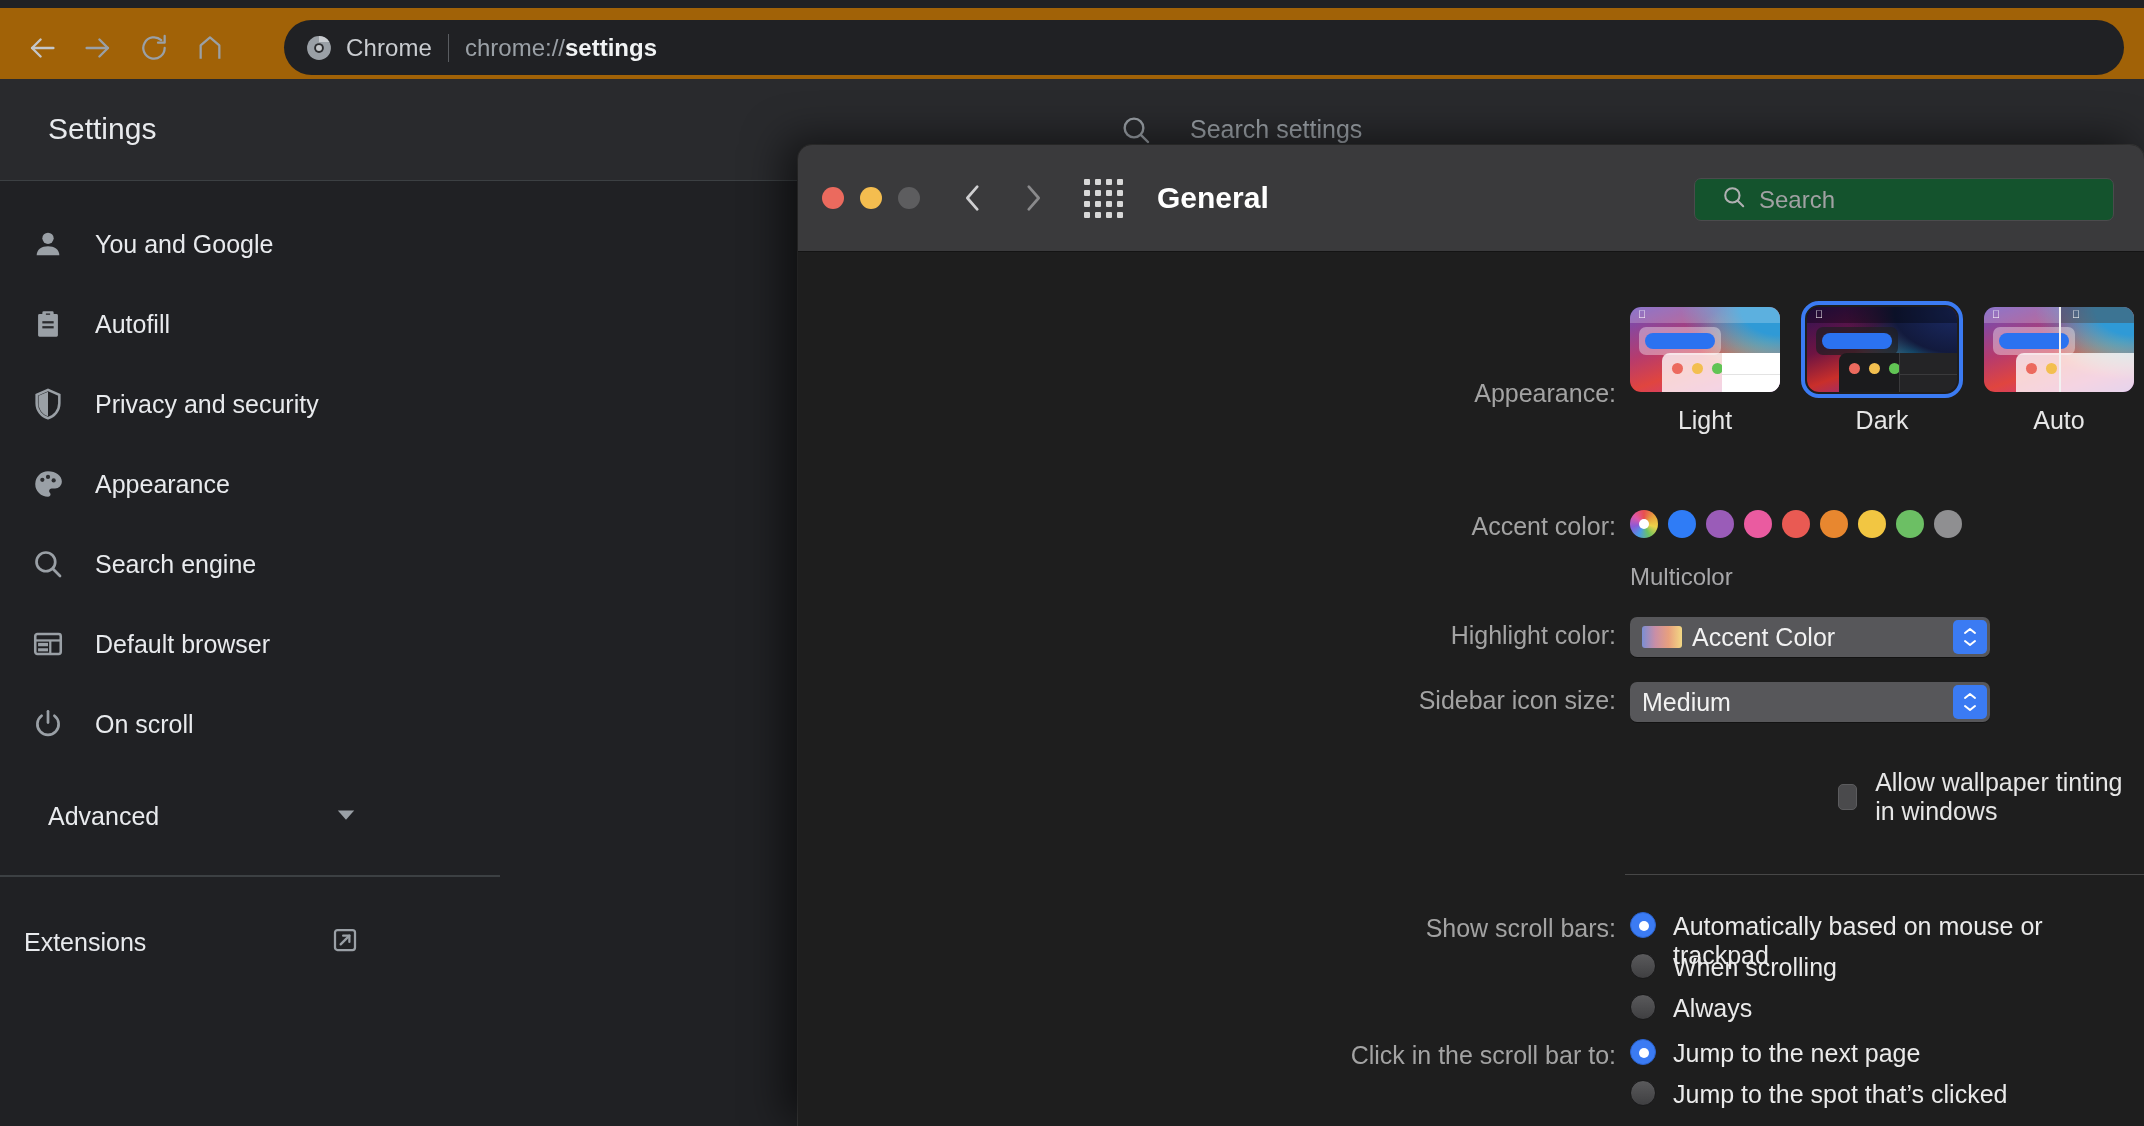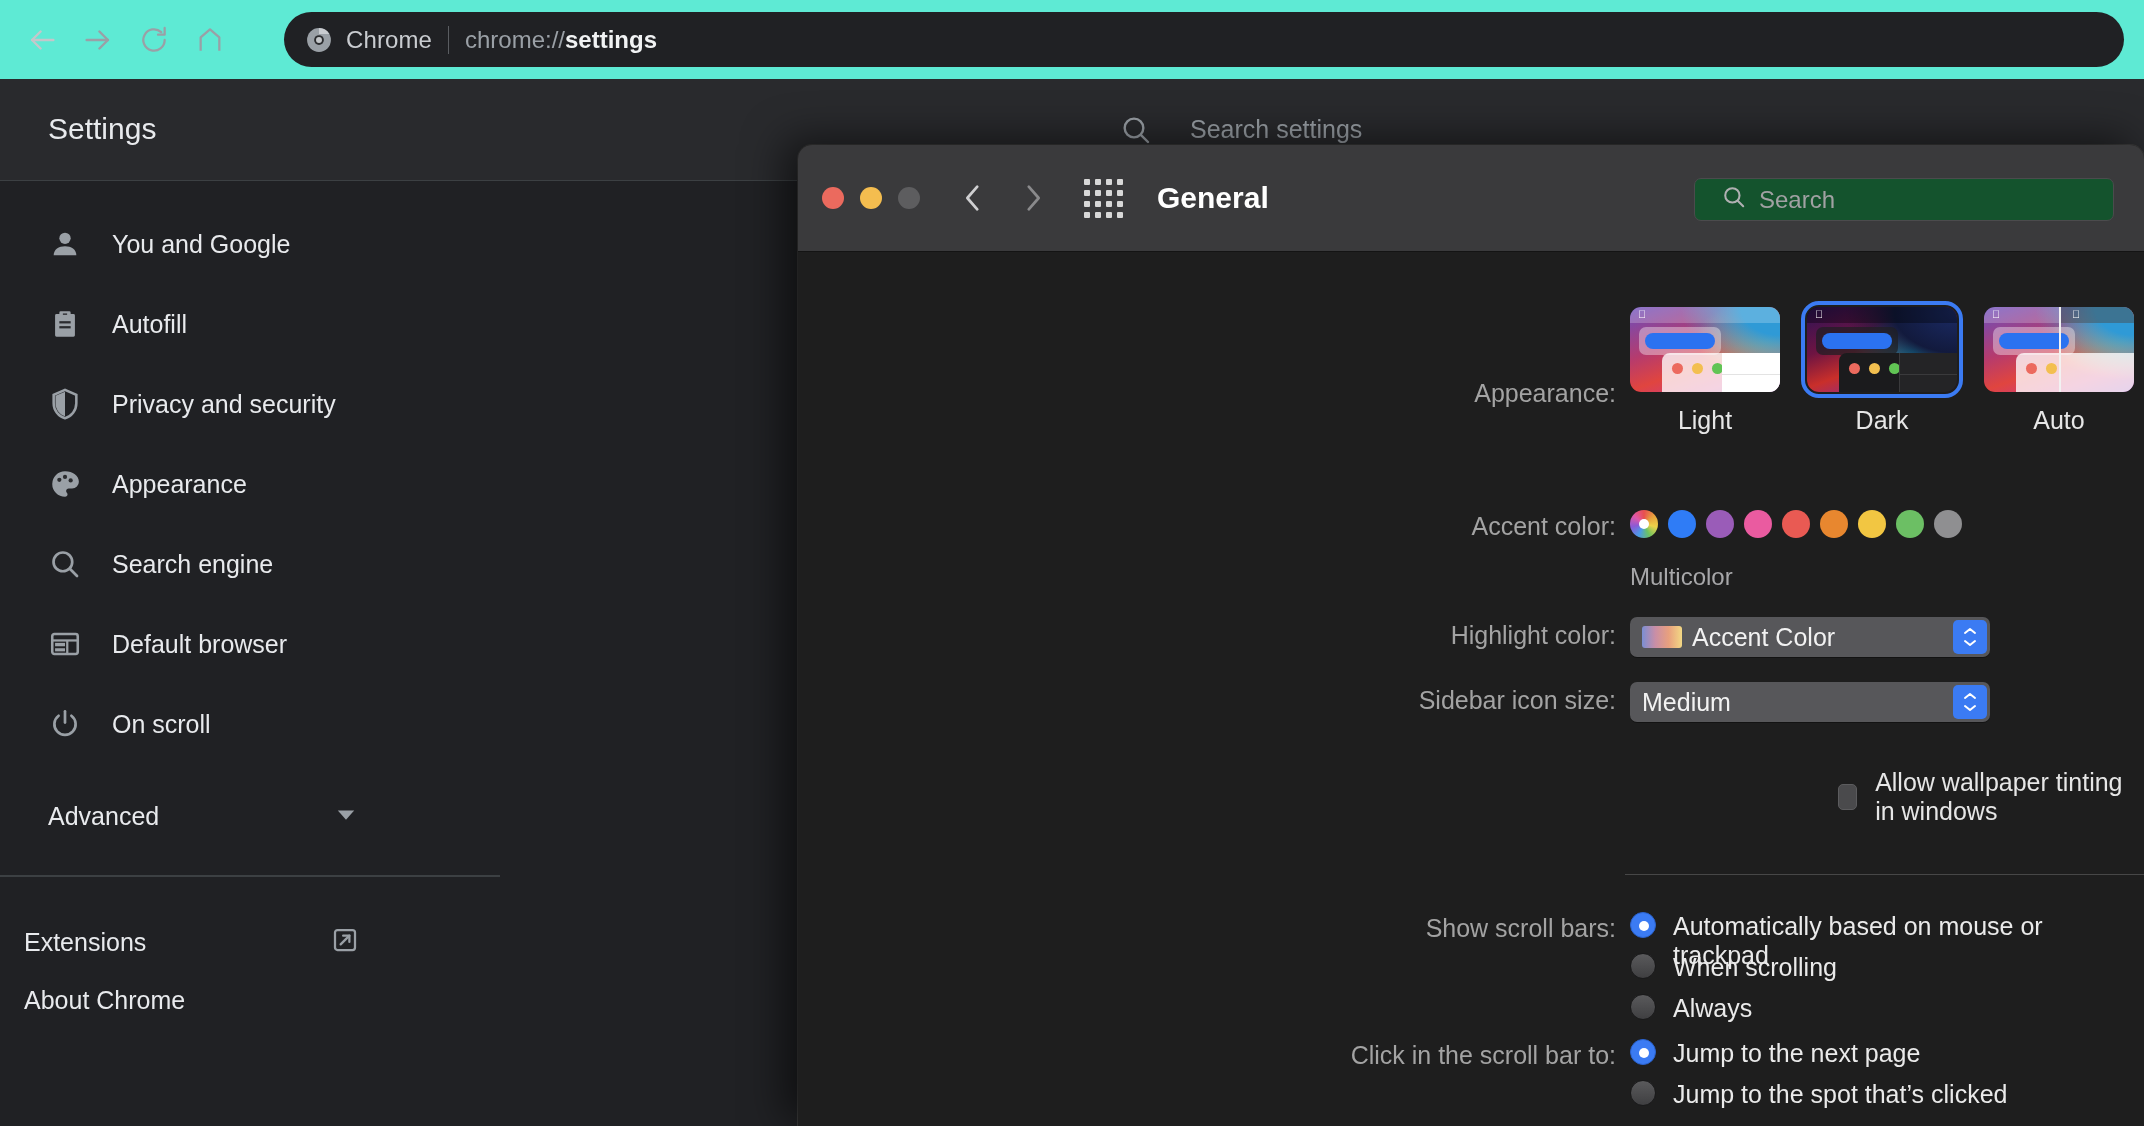--- a/index.html
+++ b/index.html
@@ -7,22 +7,22 @@
     width: 2144px; height: 1126px;
     background: #202124;
     font-family: "Liberation Sans", sans-serif;
     overflow: hidden;
   }
 
   
   #chrome-root { position: absolute; inset: 0; background: #202124; }
 
   #browser-toolbar {
-    position: absolute; left: 0; top: 0; width: 2144px; height: 79px;
-    background: #5eead4;
+    position: absolute; left: 0; top: 8px; width: 2144px; height: 79px;
+    background: #a16207;
     display: flex; align-items: center;
   }
   .nav-btn {
     width: 44px; height: 44px; margin-left: 12px;
     display: flex; align-items: center; justify-content: center;
     border-radius: 50%;
   }
   .nav-btn:first-child { margin-left: 20px; }
   .nav-btn svg { display: block; }
 
@@ -63,21 +63,21 @@
   #settings-search-placeholder {
     margin-left: 38px; font-size: 25px; color: #9aa0a6;
   }
 
   #sidebar {
     position: absolute; left: 0; top: 102px; width: 800px; bottom: 0;
     background: #202124;
   }
   .side-item {
     display: flex; align-items: center; height: 58px;
-    padding-left: 48px; color: #e8eaed; text-align: center;
+    padding-left: 31px; color: #e8eaed; text-align: center;
   }
   .side-item .ico { width: 34px; height: 34px; flex: 0 0 34px; display:block; }
   .side-item .lbl { margin-left: 30px; font-size: 25px; font-weight: 500; }
   #nav-list { padding-top: 34px; }
   #nav-list .side-item { margin-bottom: 22px; }
 
   #advanced-row {
     display: flex; align-items: center; height: 58px;
     padding-left: 48px; padding-right: 440px; margin-top: 34px;
     color: #e8eaed; justify-content: space-between;
@@ -386,23 +386,20 @@
         <div class="footer-item">
           <span class="lbl">Extensions</span>
           <span>
             <svg width="30" height="30" viewBox="0 0 24 24" fill="none" stroke="#9aa0a6" stroke-width="1.8" stroke-linecap="round" stroke-linejoin="round">
                 <rect x="4" y="4" width="16" height="16" rx="2"></rect>
                 <line x1="8.5" y1="15.5" x2="15.5" y2="8.5"></line>
                 <polyline points="10.5,8.5 15.5,8.5 15.5,13.5"></polyline>
               </svg>
           </span>
         </div>
-        <div class="footer-item">
-          <span class="lbl">About Chrome</span>
-        </div>
       </div>
     </div>
   </div>
 </div>
 
 <div id="prefs-window">
 
   <div id="prefs-titlebar">
     <div id="traffic-lights">
       <span class="tl tl-close"></span>

